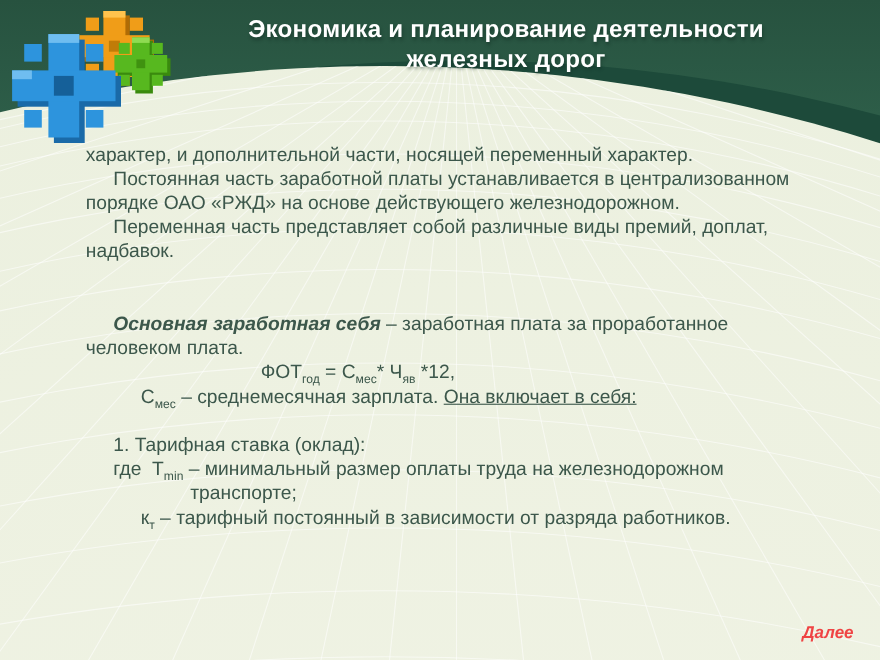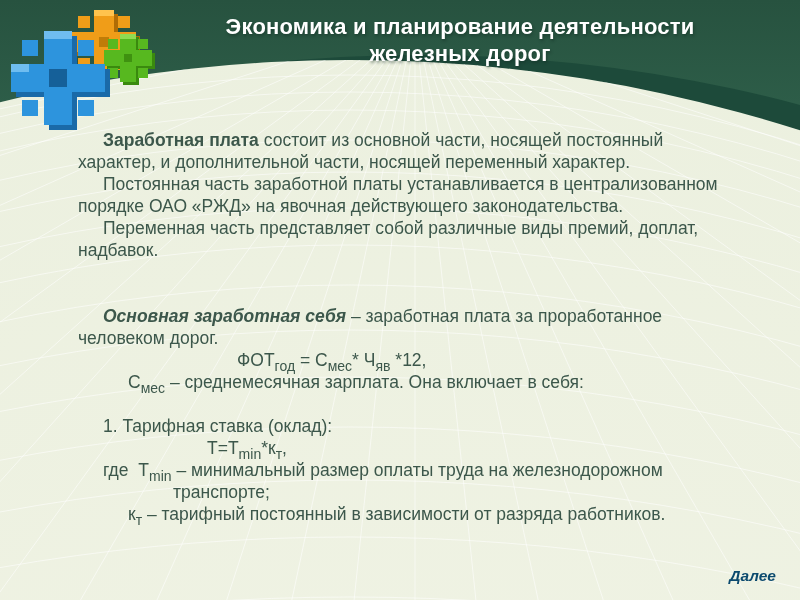--- a/index.html
+++ b/index.html
@@ -17,26 +17,26 @@
   .body-text{position:absolute;left:78px;top:129px;width:700px;color:#3c574b;}
   .ln{margin:0;font-size:17.5px;line-height:22px;white-space:nowrap;}
   .blank{height:22px;}
   .ind25{padding-left:25px;}
   .ind50{padding-left:50px;}
   .ind95{padding-left:95px;}
   .ind129{padding-left:129px;}
   .ind159{padding-left:159px;}
   .b{font-weight:bold;}
   .bi{font-weight:bold;font-style:italic;}
-  .u{}
-  sub.s{font-size:14px;line-height:0;}
+  .u{text-decoration:underline;}
+  sub.s{font-size:11px;line-height:0;}
 
   
   .next{position:absolute;right:24px;top:567px;font-size:15.5px;font-weight:bold;
-        font-style:italic;color:#0c4a6e;cursor:pointer;}
+        font-style:italic;color:#ef4444;cursor:pointer;}
 </style>
 </head>
 <body>
 
 <div id="stage">
 
   <svg id="bgsvg" viewBox="0 0 800 600" xmlns="http://www.w3.org/2000/svg">
     <defs>
       <linearGradient id="hdr" x1="0" y1="0" x2="0" y2="1">
         <stop offset="0" stop-color="#27523f"></stop>
@@ -159,35 +159,33 @@
       </g>
     </g>
   </svg>
 
   <div class="title">
     <div>Экономика и планирование деятельности</div>
     <div>железных дорог</div>
   </div>
 
   <div class="body-text">
-    <p class="ln ind25"><span class="b">Заработная плата</span><span> состоит из основной части, носящей постоянный</span></p>
     <p class="ln">характер, и дополнительной части, носящей переменный характер.</p>
     <p class="ln ind25">Постоянная часть заработной платы устанавливается в централизованном</p>
-    <p class="ln">порядке ОАО «РЖД» на явочная действующего законодательства.</p>
+    <p class="ln">порядке ОАО «РЖД» на основе действующего железнодорожном.</p>
     <p class="ln ind25">Переменная часть представляет собой различные виды премий, доплат,</p>
     <p class="ln">надбавок.</p>
     <div class="blank"></div>
     <div class="blank"></div>
     <p class="ln ind25"><span class="bi">Основная заработная себя</span><span> – заработная плата за проработанное</span></p>
-    <p class="ln">человеком дорог.</p>
+    <p class="ln">человеком плата.</p>
     <p class="ln ind159"><span>ФОТ</span><sub class="s">год</sub><span> = С</span><sub class="s">мес</sub><span>* Ч</span><sub class="s">яв</sub><span> *12,</span></p>
     <p class="ln ind50"><span>С</span><sub class="s">мес</sub><span> – среднемесячная зарплата. </span><span class="u">Она включает в себя:</span></p>
     <div class="blank"></div>
     <p class="ln ind25">1. Тарифная ставка (оклад):</p>
-    <p class="ln ind129"><span>Т=Т</span><sub class="s">min</sub><span>*к</span><sub class="s">т</sub><span>,</span></p>
     <p class="ln ind25"><span>где &nbsp;Т</span><sub class="s">min</sub><span> – минимальный размер оплаты труда на железнодорожном</span></p>
     <p class="ln ind95">транспорте;</p>
     <p class="ln ind50"><span>к</span><sub class="s">т</sub><span> – тарифный постоянный в зависимости от разряда работников.</span></p>
   </div>
 
   <div class="next">Далее</div>
 
 </div>
 
 </body></html>

